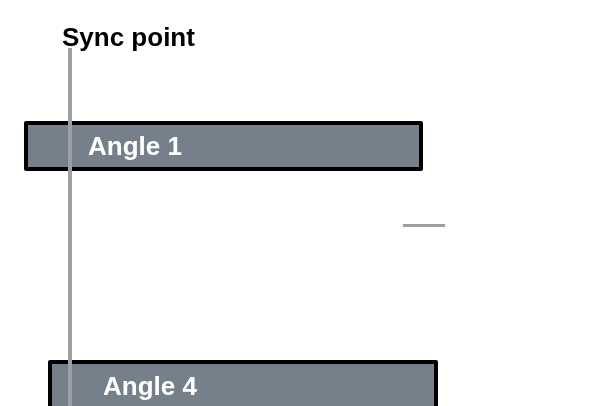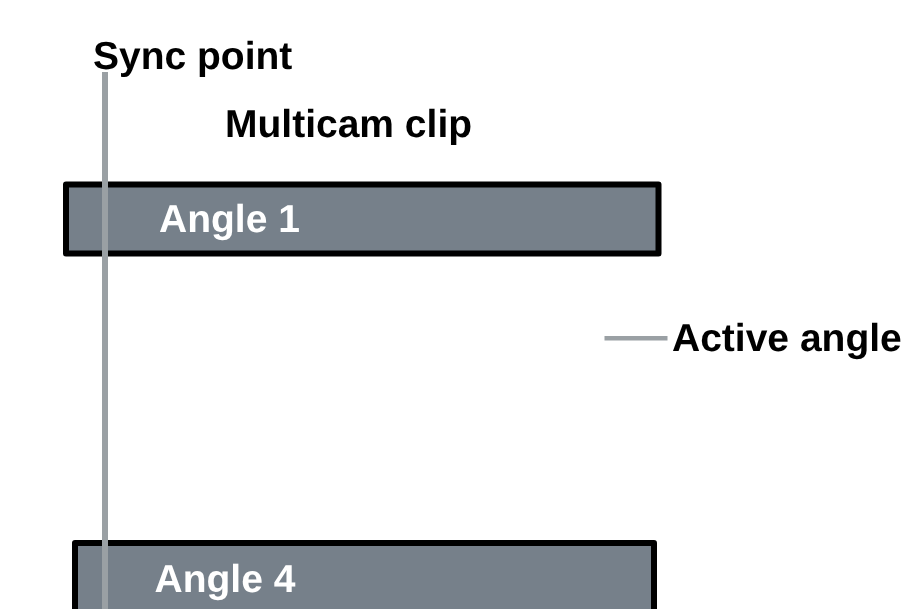--- a/index.html
+++ b/index.html
@@ -67,29 +67,27 @@
 </style>
 </head>
 <body>
 
 <div class="canvas">
 
   <div class="sync-line"></div>
 
   <div class="heading sync-label">Sync point</div>
 
-  <div class="heading clip-title">Multicam clip</div>
 
-  <div class="bar" style="left:42px; top:97px; width:399px; height:50px;">
+  <div class="bar" style="left:24px; top:97px; width:399px; height:50px;">
     <span class="bar-label" style="left:107px;">Angle 1</span>
   </div>
 
 
 
   <div class="bar" style="left:48px; top:336px; width:390px; height:51px;">
     <span class="bar-label" style="left:98px;">Angle 4</span>
   </div>
 
   <div class="callout-line"></div>
 
-  <div class="heading active-label">Active angle</div>
 
 </div>
 
 </body></html>

